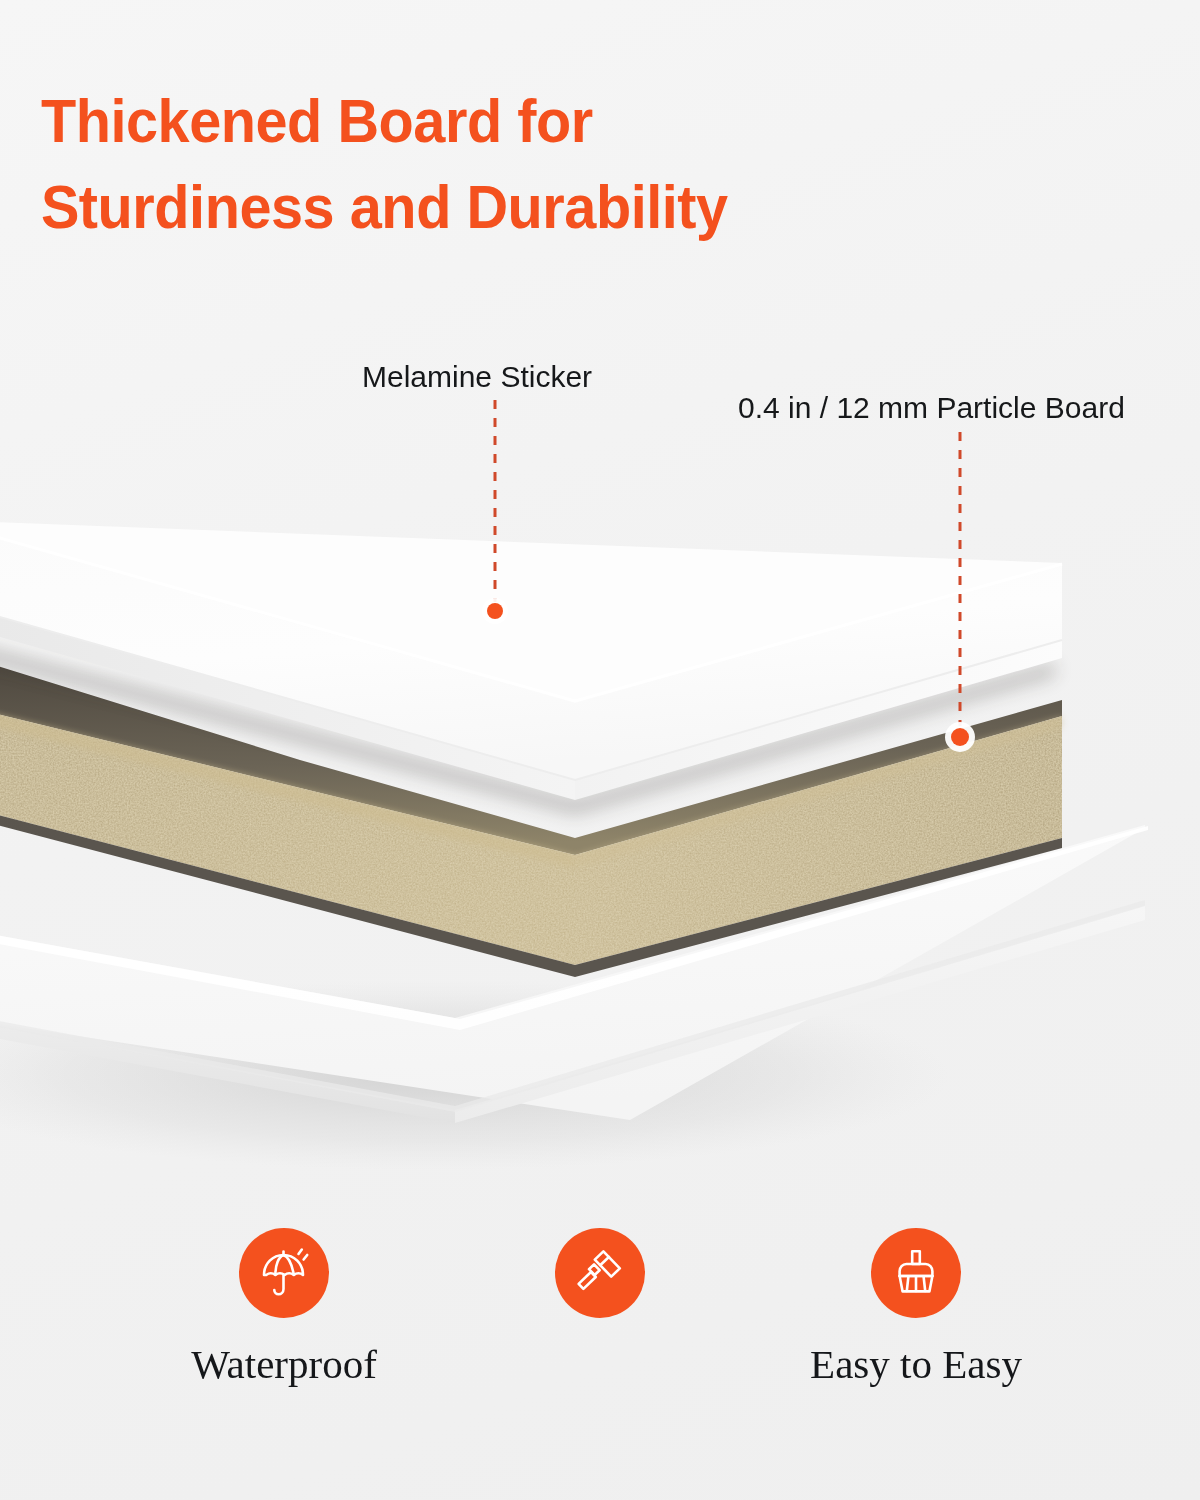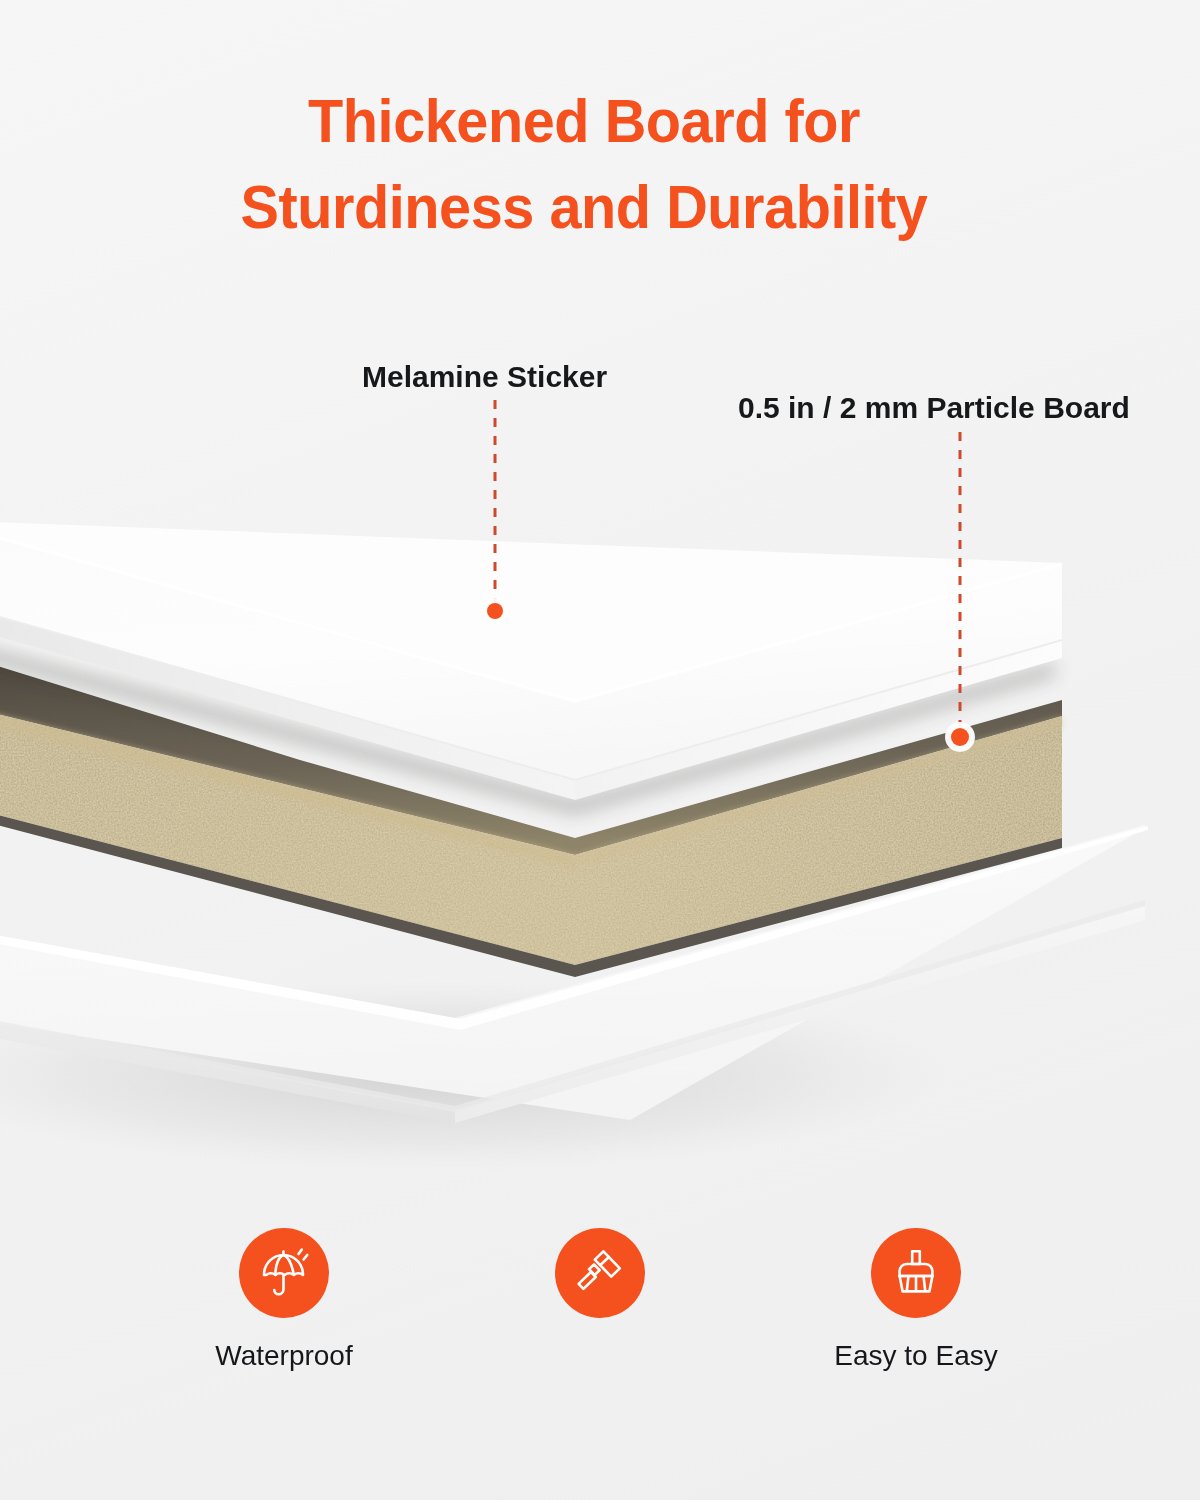--- a/index.html
+++ b/index.html
@@ -21,41 +21,40 @@
     height: 1500px;
     background: linear-gradient(160deg, #f6f6f6 0%, #f2f2f2 45%, #efefef 100%);
   }
 
   
   .title-block {
     position: absolute;
     left: 0;
     top: 78px;
     width: 1168px;
-    text-align: center;
     z-index: 40;
   }
   .title-line {
     display: block;
     color: #f4511e;
     font-family: "Liberation Sans Narrow", "Liberation Sans", sans-serif;
     font-weight: bold;
     font-size: 62px;
     line-height: 1.38;
     letter-spacing: -0.5px;
     transform: scaleX(0.93);
     white-space: nowrap;
   }
 
   
   .callout-label {
     position: absolute;
     color: #16181a;
     font-family: "Liberation Sans", sans-serif;
-    font-weight: bold;
+    font-weight: normal;
     font-size: 30px;
     line-height: 1.1;
     white-space: nowrap;
     z-index: 40;
   }
   #callout-melamine { left: 362px; top: 360px; }
   #callout-particle { left: 738px; top: 391px; }
 
   
   #board-illustration {
@@ -98,22 +97,22 @@
     height: 90px;
     border-radius: 50%;
     background: #f4511e;
     display: flex;
     align-items: center;
     justify-content: center;
   }
   .feature-label {
     margin-top: 22px;
     color: #15171a;
-    font-family: Liberation Sans, sans-serif;
-    font-size: 28px;
+    font-family: Liberation Serif, serif;
+    font-size: 41px;
     white-space: nowrap;
   }
 </style>
 </head>
 <body>
 
 <div id="stage">
 
   <div class="title-block">
     <span class="title-line">Thickened Board for</span>
@@ -250,21 +249,21 @@
     <line x1="495" y1="400" x2="495" y2="602" stroke="#d0492a" stroke-width="3" stroke-dasharray="9 9" stroke-linecap="butt"></line>
     <circle cx="495" cy="611" r="13" fill="#ffffff" opacity="0.92"></circle>
     <circle cx="495" cy="611" r="8" fill="#f4511e"></circle>
 
     <line x1="960" y1="432" x2="960" y2="726" stroke="#d0492a" stroke-width="3" stroke-dasharray="9 9" stroke-linecap="butt"></line>
     <circle cx="960" cy="737" r="15" fill="#ffffff" opacity="0.95"></circle>
     <circle cx="960" cy="737" r="9" fill="#f4511e"></circle>
   </svg>
 
   <div class="callout-label" id="callout-melamine">Melamine Sticker</div>
-  <div class="callout-label" id="callout-particle">0.5 in / 2 mm Particle Board</div>
+  <div class="callout-label" id="callout-particle">0.4 in / 12 mm Particle Board</div>
 
   <div class="features">
 
     <div class="feature">
       <div class="feature-badge">
         <svg width="56" height="56" viewBox="0 0 56 56">
           <g fill="none" stroke="#ffffff" stroke-width="2.6" stroke-linecap="round" stroke-linejoin="round">
             <path d="M8 30 C8 18.5 16.9 10 27.5 10 C38.1 10 47 18.5 47 30 C43.6 27.4 41.2 27.4 37.8 30 C34.4 27.4 32 27.4 28.6 30 C25.2 27.4 22.8 27.4 19.4 30 C16 27.4 13.6 27.4 10.2 30 Z"></path>
             <path d="M27.5 10 L27.5 6.5"></path>
             <path d="M27.5 29.5 L27.5 44 C27.5 47.2 25.1 49.3 22.6 49.3 C20.3 49.3 18.3 47.6 18.3 45"></path>

